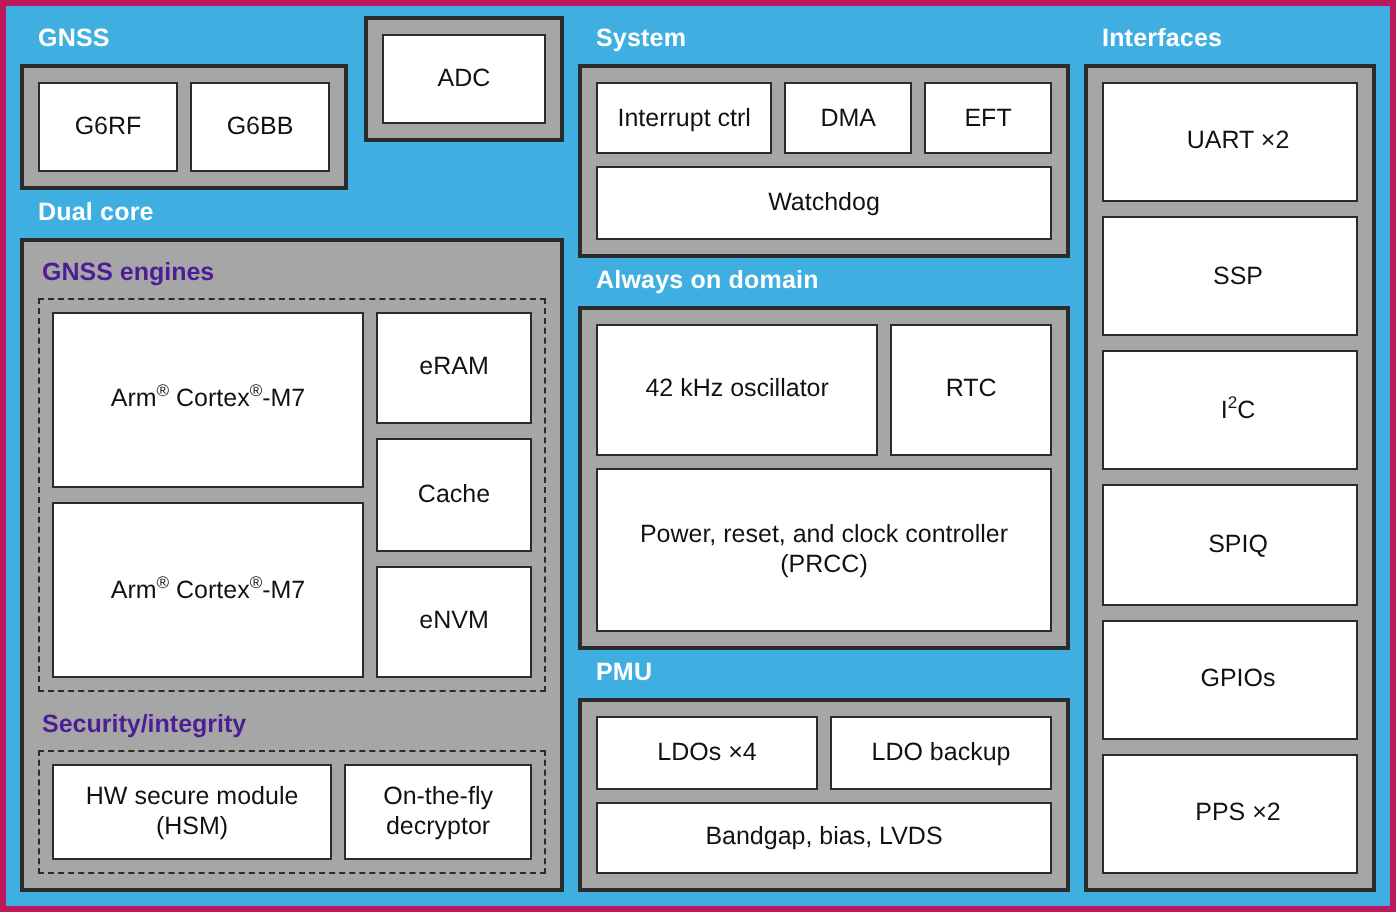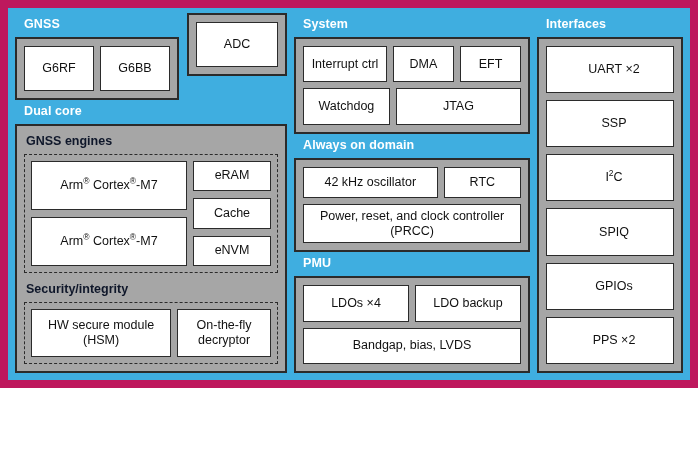--- a/index.html
+++ b/index.html
@@ -8,24 +8,24 @@
     background: #ffffff;
   }
   body {
     font-family: "Liberation Sans", sans-serif;
   }
 
   
   #diagram {
     position: relative;
     width: 698px;
-    height: 388px;
+    height: 456px;
     box-sizing: border-box;
     background: #3FAEE0;
-    border: 8px solid #be185d;
+    border: 3px solid #be185d;
     overflow: hidden;
   }
 
   
   .columns {
     position: absolute;
     top: 0; left: 0; right: 0; bottom: 0;
     display: flex;
     padding: 5px 7px 7px 7px;
     box-sizing: border-box;
@@ -100,21 +100,21 @@
   
   .dashed {
     border: 1.7px dashed #2b2b2b;
     box-sizing: border-box;
     padding: 6px;
     display: flex;
     gap: 6px;
     min-height: 0;
   }
   .sub-title {
-    color: #0f172a;
+    color: #4c1d95;
     font-weight: bold;
     font-size: 12.5px;
     padding: 1px 0 6px 2px;
     white-space: nowrap;
   }
 
   
   #grp-gnss { flex: 0 0 auto; }
   #grp-gnss .panel { height: 63px; }
   #grp-gnss .blk { flex: 1 1 0; }
@@ -257,21 +257,20 @@
       <div class="group" id="grp-system">
         <div class="group-title">System</div>
         <div class="panel">
           <div class="panel-row r1">
             <div class="blk ictrl">Interrupt ctrl</div>
             <div class="blk dma">DMA</div>
             <div class="blk eft">EFT</div>
           </div>
           <div class="panel-row r2">
             <div class="blk wdog">Watchdog</div>
-            <div class="blk jtag">JTAG</div>
           </div>
         </div>
       </div>
 
       <div class="group" id="grp-aod">
         <div class="group-title">Always on domain</div>
         <div class="panel">
           <div class="panel-row r1">
             <div class="blk osc">42 kHz oscillator</div>
             <div class="blk rtc">RTC</div>

